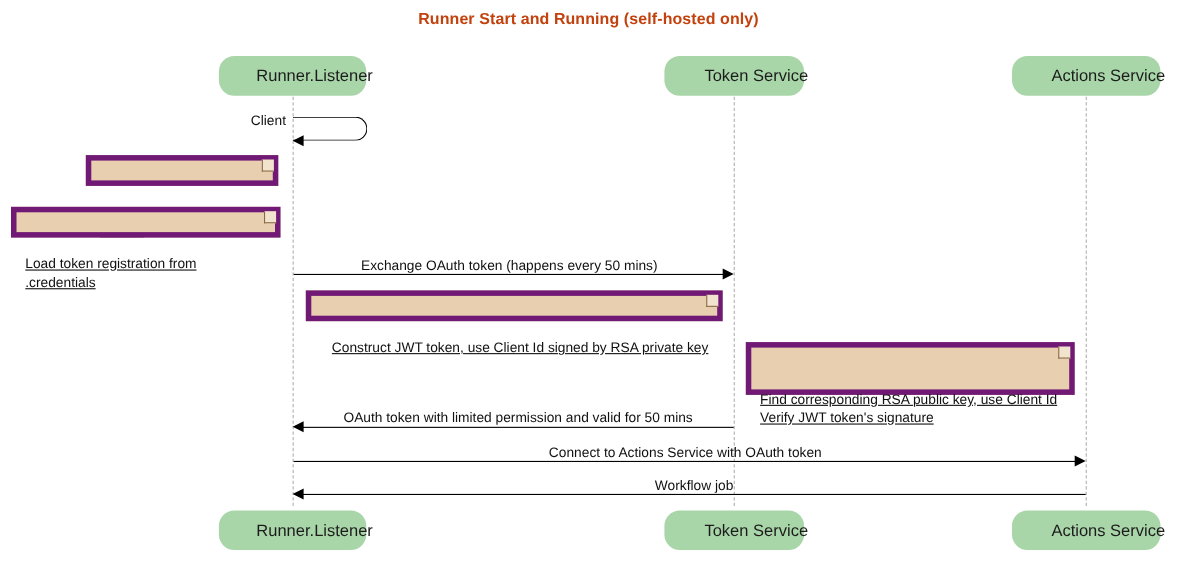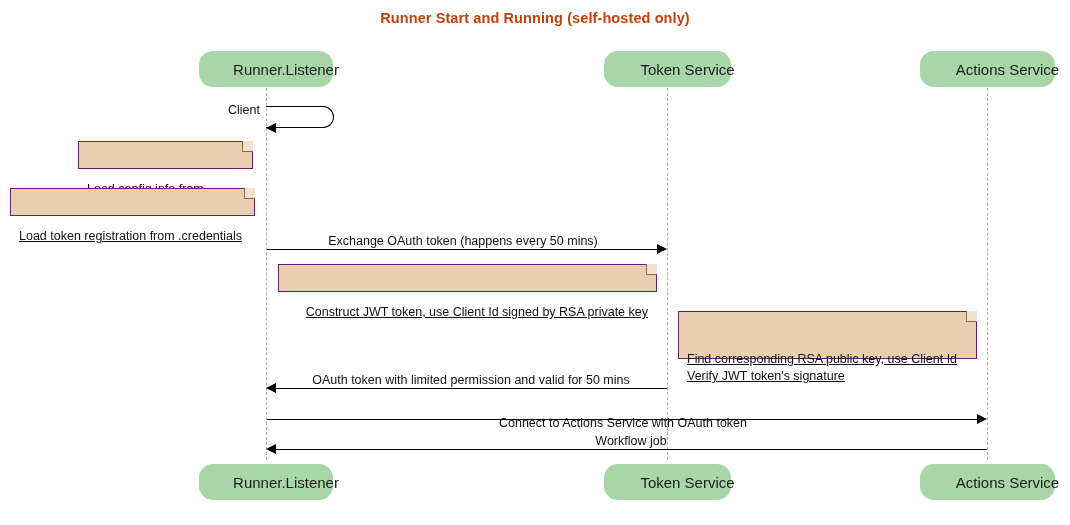--- a/index.html
+++ b/index.html
@@ -50,21 +50,21 @@
     font-size: 15px;
     color: #1c1c1c;
     white-space: nowrap;
     padding-left: 40px;
   }
 
   
   .note {
     position: absolute;
     background: #e8cfb0;
-    border: 1px solid #701a75;
+    border: 5px solid #701a75;
     padding: 5px 8px 5px 8px;
     font-size: 12.5px;
     line-height: 17px;
     color: #111111;
     white-space: pre-line;
     text-decoration: underline;
   }
   .note .fold {
     position: absolute;
     top: -1px; right: -1px;
@@ -168,19 +168,19 @@
     <span>Find corresponding RSA public key, use Client Id
 Verify JWT token's signature</span>
   </div>
 
   <div class="msg-line" style="left:275px; top:388px; width:392px;"></div>
   <div class="arrow-head left" style="left:266px; top:383px;"></div>
   <div class="msg-label" style="left:275px; top:373px; width:392px;">OAuth token with limited permission and valid for 50 mins</div>
 
   <div class="msg-line" style="left:267px; top:419px; width:712px;"></div>
   <div class="arrow-head right" style="left:977px; top:414px;"></div>
-  <div class="msg-label" style="left:267px; top:416px; width:712px;">Connect to Actions Service with OAuth token</div>
+  <div class="msg-label" style="left:267px; top:404px; width:712px;">Connect to Actions Service with OAuth token</div>
 
   <div class="msg-line" style="left:275px; top:449px; width:712px;"></div>
   <div class="arrow-head left" style="left:266px; top:444px;"></div>
   <div class="msg-label" style="left:275px; top:434px; width:712px;">Workflow job</div>
 
 </div>
 
 </body></html>

